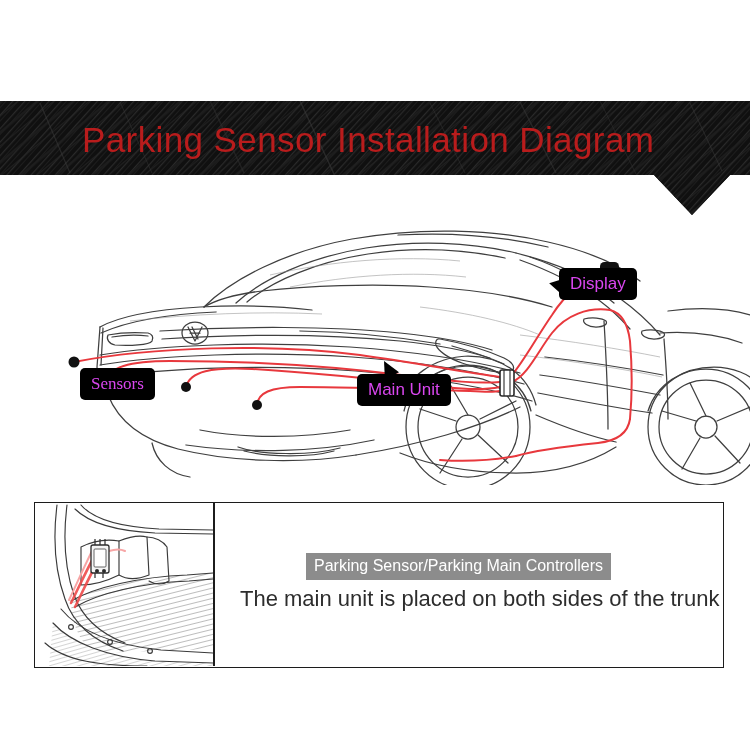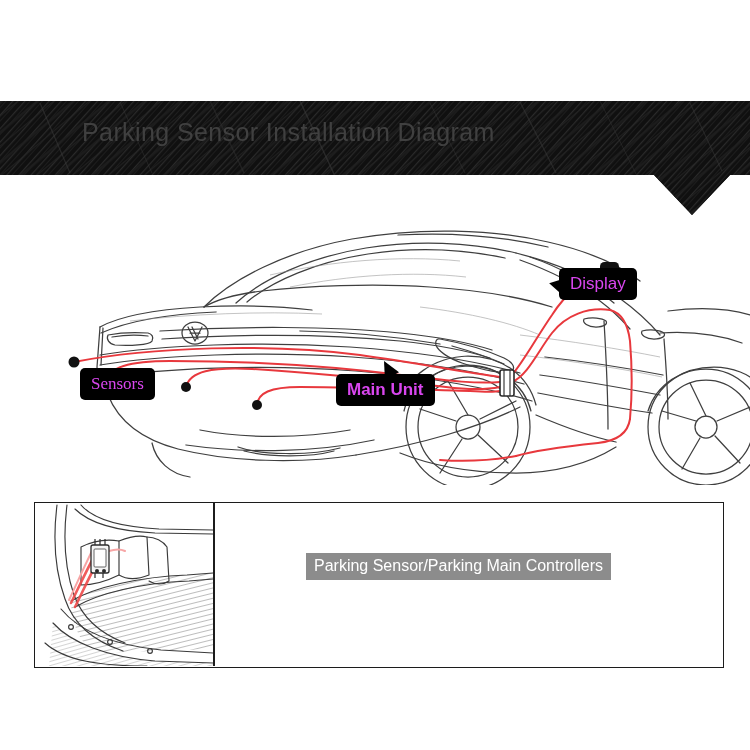--- a/index.html
+++ b/index.html
@@ -27,26 +27,26 @@
   }
   #header-banner svg {
     position: absolute;
     left: 0;
     top: 0;
     display: block;
   }
   #banner-title {
     position: absolute;
     left: 82px;
-    top: 6px;
+    top: 14px;
     width: 600px;
     height: 50px;
     line-height: 50px;
-    color: #404040;
-    font-size: 25px;
+    color: #b91c1c;
+    font-size: 35px;
     font-weight: 300;
     letter-spacing: 0.4px;
     white-space: nowrap;
     z-index: 3;
   }
 
   
   #car-diagram {
     position: absolute;
     left: 0;
@@ -63,21 +63,21 @@
     color: #d946ef;
     border-radius: 5px;
     font-size: 17px;
     line-height: 1;
     padding: 7px 11px 8px 11px;
     white-space: nowrap;
     z-index: 20;
   }
   #callout-display { left: 559px; top: 268px; }
   #callout-sensors { left: 80px; top: 368px; font-family: Liberation Serif, serif; }
-  #callout-mainunit { left: 336px; top: 374px; font-weight: bold; }
+  #callout-mainunit { left: 357px; top: 374px; }
 
   .callout-tail {
     position: absolute;
     width: 0; height: 0;
     z-index: 19;
   }
   
   #tail-display {
     left: 549px; top: 276px;
     border-top: 9px solid transparent;
@@ -393,14 +393,15 @@
         <circle cx="62" cy="68" r="2" fill="#2b2b2b"></circle>
         <circle cx="69" cy="68" r="2" fill="#2b2b2b"></circle>
       </g>
     </svg>
   </div>
 
   <div id="panel-divider"></div>
 
   <div id="panel-text-area">
     <div id="subtitle-badge">Parking Sensor/Parking Main Controllers</div>
+    <div id="panel-description">The main unit is placed on both sides of the trunk</div>
   </div>
 </div>
 
 </body></html>

